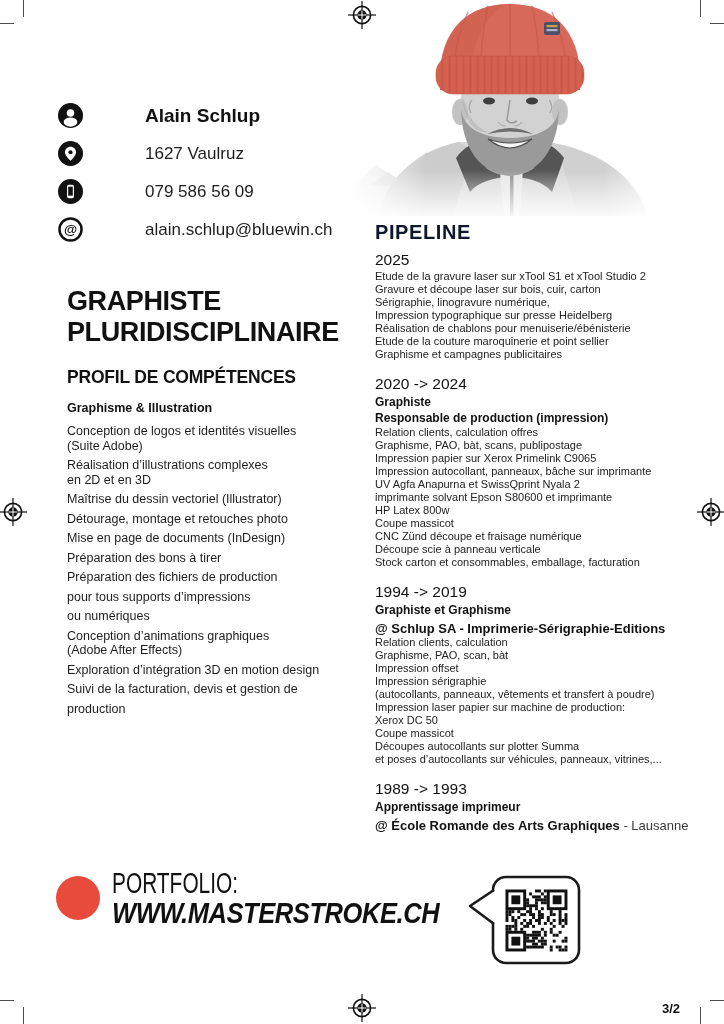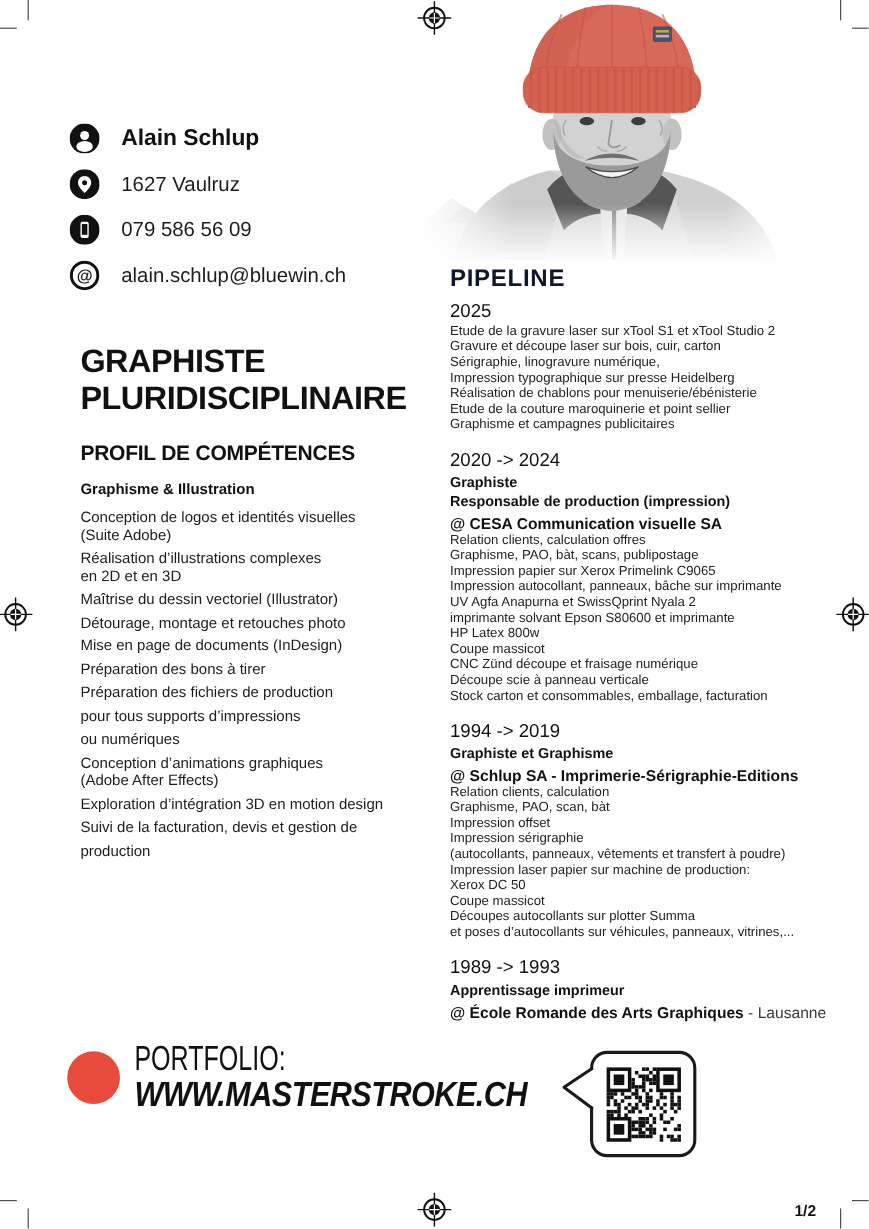--- a/index.html
+++ b/index.html
@@ -8,21 +8,21 @@
 
   
   .cropmark{position:absolute;background:#4d4d4d;}
   .regmark{position:absolute;}
 
   
   .photo{position:absolute;left:348px;top:0;width:334px;height:216px;}
 
   
   #contact{position:absolute;left:58px;top:103px;width:300px;}
-  .contact-row{display:flex;align-items:center;margin-bottom:13px;height:25px;}
+  .contact-row{display:flex;align-items:center;margin-bottom:13px;height:25px;gap:44px;}
   .contact-row svg{flex:0 0 25px;}
   .contact-text{margin-left:18px;font-size:17px;color:#1d1d1d;}
   .contact-text.name{font-size:19px;font-weight:bold;color:#111;}
 
   
   #headline{position:absolute;left:67px;top:286px;font-size:27px;font-weight:bold;
             line-height:31px;letter-spacing:-0.4px;color:#111;}
 
   
   #competences{position:absolute;left:67px;top:367px;width:300px;}
@@ -213,21 +213,20 @@
           <div class="pl-detail">Sérigraphie, linogravure numérique,</div>
           <div class="pl-detail">Impression typographique sur presse Heidelberg</div>
           <div class="pl-detail">Réalisation de chablons pour menuiserie/ébénisterie</div>
           <div class="pl-detail">Etude de la couture maroquinerie et point sellier</div>
           <div class="pl-detail">Graphisme et campagnes publicitaires</div>
         </div>
         <div class="pl-section">
           <div class="pl-years">2020 -&gt; 2024</div>
           <div class="pl-role">Graphiste</div>
           <div class="pl-role">Responsable de production (impression)</div>
-          <div class="pl-company">@ CESA Communication visuelle SA</div>
           <div class="pl-detail">Relation clients, calculation offres</div>
           <div class="pl-detail">Graphisme, PAO, bàt, scans, publipostage</div>
           <div class="pl-detail">Impression papier sur Xerox Primelink C9065</div>
           <div class="pl-detail">Impression autocollant, panneaux, bâche sur imprimante</div>
           <div class="pl-detail">UV Agfa Anapurna et SwissQprint Nyala 2</div>
           <div class="pl-detail">imprimante solvant Epson S80600 et imprimante</div>
           <div class="pl-detail">HP Latex 800w</div>
           <div class="pl-detail">Coupe massicot</div>
           <div class="pl-detail">CNC Zünd découpe et fraisage numérique</div>
           <div class="pl-detail">Découpe scie à panneau verticale</div>
@@ -409,21 +408,21 @@
         <rect x="44.4" y="21.4" width="8.850000000000001" height="8.850000000000001" fill="#111"></rect>
         <rect x="79.80000000000001" y="15.5" width="20.650000000000002" height="20.650000000000002" fill="#111"></rect>
         <rect x="82.75" y="18.45" width="14.75" height="14.75" fill="#fff"></rect>
         <rect x="85.7" y="21.4" width="8.850000000000001" height="8.850000000000001" fill="#111"></rect>
         <rect x="38.5" y="56.800000000000004" width="20.650000000000002" height="20.650000000000002" fill="#111"></rect>
         <rect x="41.45" y="59.75" width="14.75" height="14.75" fill="#fff"></rect>
         <rect x="44.4" y="62.7" width="8.850000000000001" height="8.850000000000001" fill="#111"></rect>
       </g>
   </svg>
 
-  <div id="page-num">1/2</div>
+  <div id="page-num">3/2</div>
 
   <svg class="regmark" style="left:347px;top:0px" width="30" height="30" viewBox="-15 -15 30 30">
     <line x1="-14" y1="0" x2="14" y2="0" stroke="#111" stroke-width="1.2"></line>
       <line x1="0" y1="-14" x2="0" y2="14" stroke="#111" stroke-width="1.2"></line>
     <circle r="8.6" fill="none" stroke="#111" stroke-width="1.6"></circle>
       <circle r="4.7" fill="#111"></circle>
     <line x1="-4.2" y1="0" x2="4.2" y2="0" stroke="#fff" stroke-width="1"></line>
       <line x1="0" y1="-4.2" x2="0" y2="4.2" stroke="#fff" stroke-width="1"></line>
   </svg>
   <svg class="regmark" style="left:347px;top:993px" width="30" height="30" viewBox="-15 -15 30 30">

